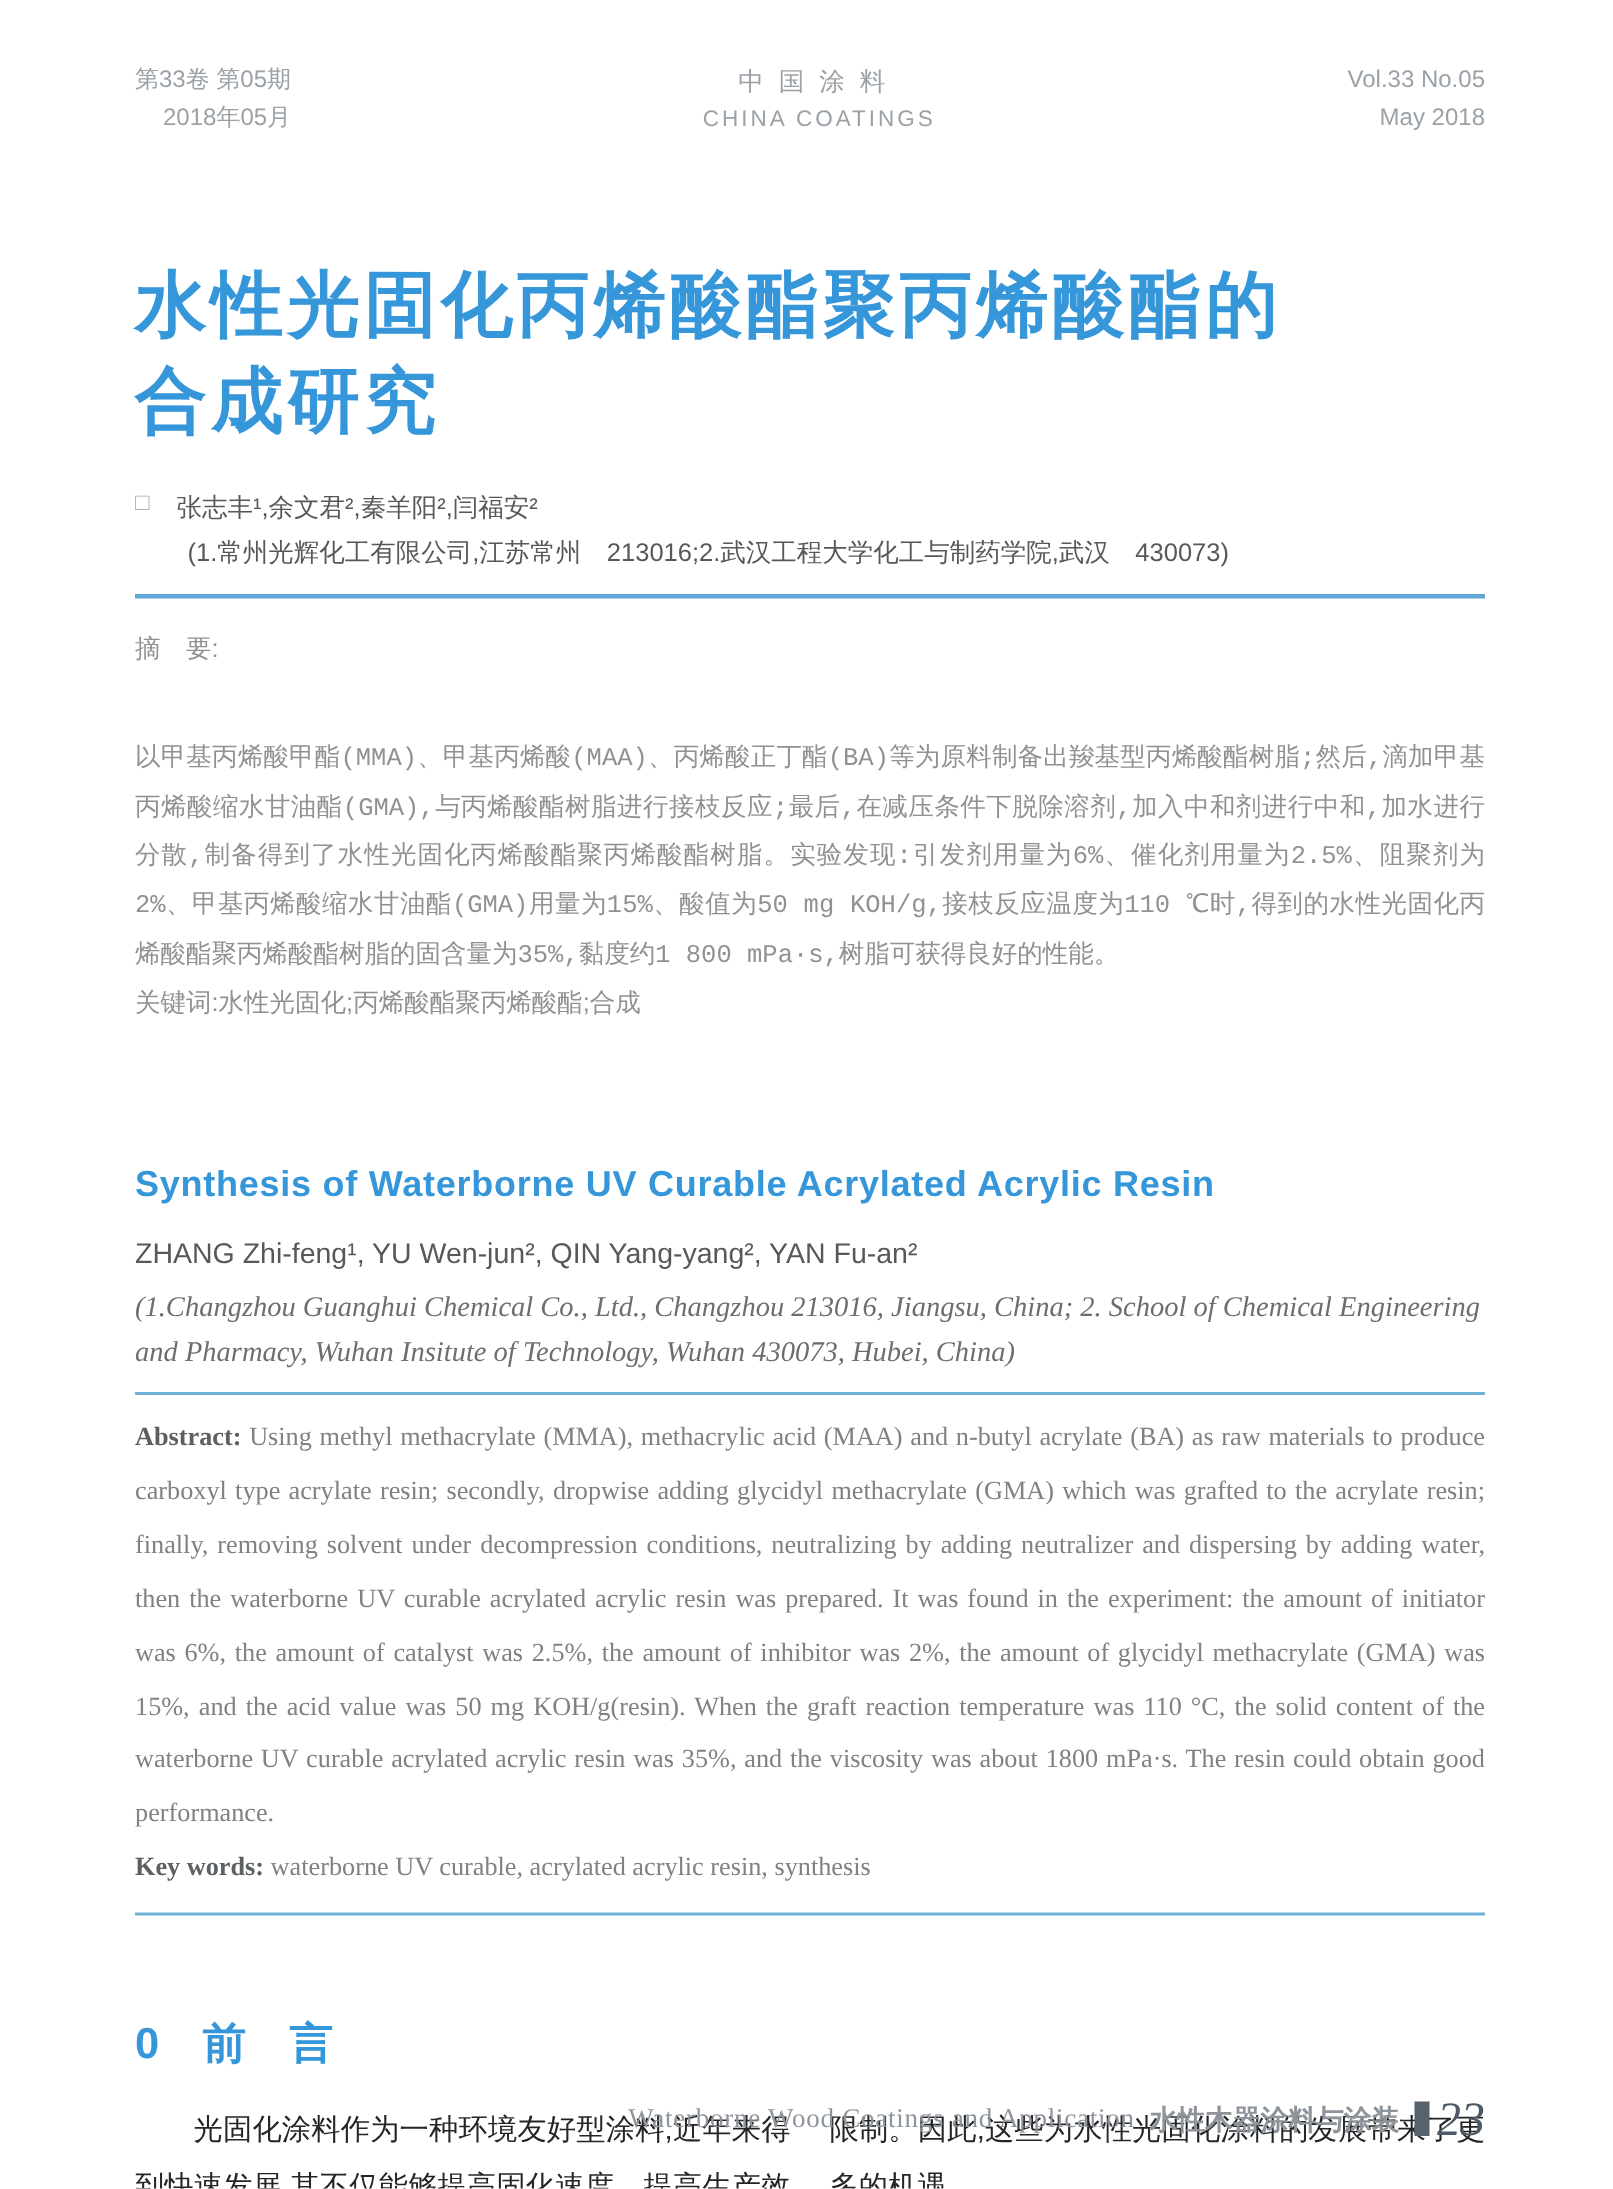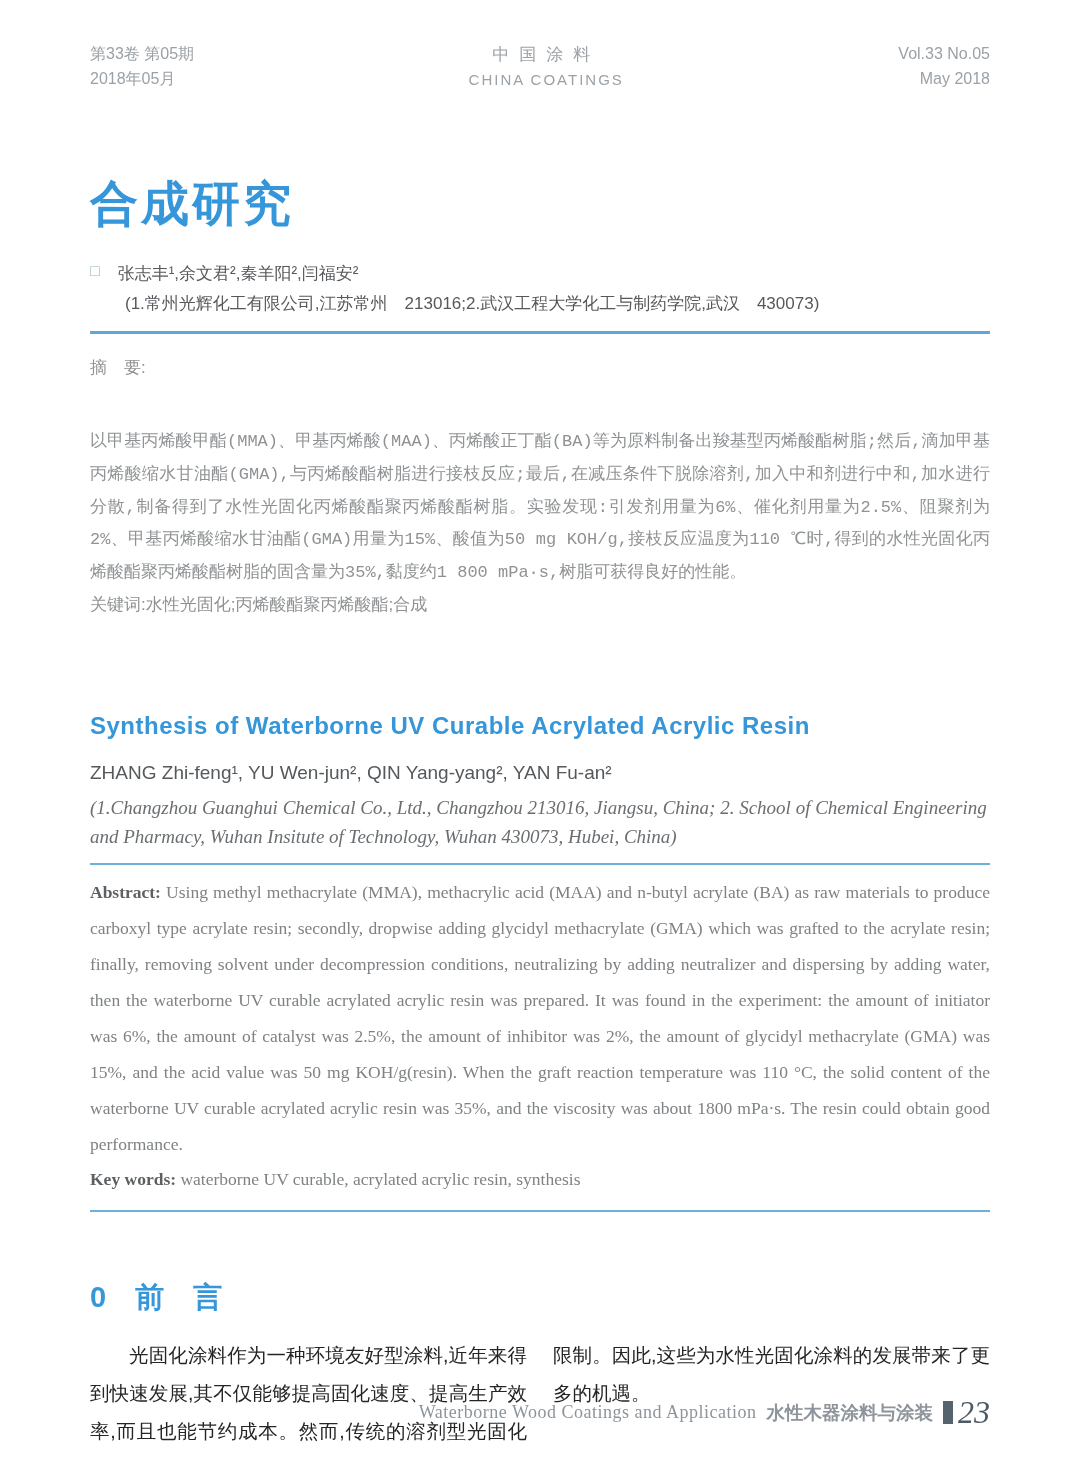--- a/index.html
+++ b/index.html
@@ -1,21 +1,21 @@
 <!DOCTYPE html>
 <html><head>
 <meta charset="utf-8">
 <style>
   html,body{margin:0;padding:0;background:#fff;}
   body{width:1075px;height:1459px;overflow:hidden;font-family:"Liberation Sans",sans-serif;}
   .page{box-sizing:border-box;width:1075px;height:1459px;padding:42px 85px 0 90px;position:relative;}
 
   
   .journal-header{display:flex;justify-content:space-between;color:#9aa1a7;font-size:16px;line-height:1.55;}
-  .jh-left{text-align:left;}
+  .jh-left{text-align:right;}
   .jh-center{text-align:center;}
   .jh-center .cn{letter-spacing:10px;font-size:17px;}
   .jh-center .en{letter-spacing:2px;font-size:15px;}
   .jh-right{text-align:right;}
   .doi-line{margin-top:8px;font-family:"Liberation Serif",serif;font-size:16px;color:#4c4c4c;}
 
   
   .cn-title{margin-top:80px;color:#3596d9;font-size:48px;font-weight:800;line-height:1.35;letter-spacing:3px;}
   .cn-authors{margin-top:26px;font-size:17px;color:#56595c;display:flex;align-items:flex-start;}
   .author-marker{color:#9fb4c0;margin-right:18px;font-size:16px;}
@@ -71,20 +71,21 @@
       <div class="cn">中国涂料</div>
       <div class="en">CHINA COATINGS</div>
     </div>
     <div class="jh-right">
       <div>Vol.33 No.05</div>
       <div>May 2018</div>
     </div>
   </div>
 
   <div class="cn-title">
+    <div>水性光固化丙烯酸酯聚丙烯酸酯的</div>
     <div>合成研究</div>
   </div>
 
   <div class="cn-authors">
     <span class="author-marker">□</span>
     <span>张志丰¹,余文君²,秦羊阳²,闫福安²</span>
   </div>
   <div class="cn-affil">(1.常州光辉化工有限公司,江苏常州　213016;2.武汉工程大学化工与制药学院,武汉　430073)</div>
 
   <div class="rule-blue"></div>

